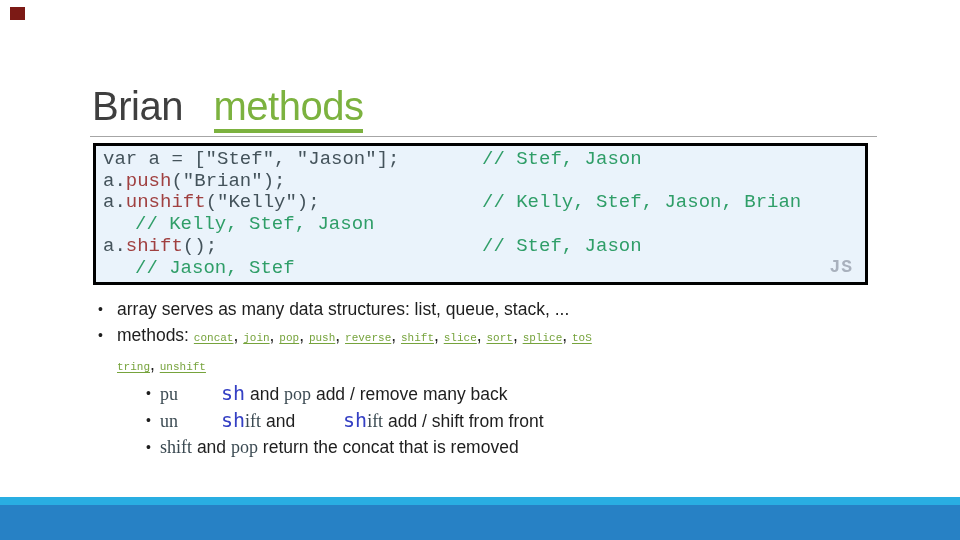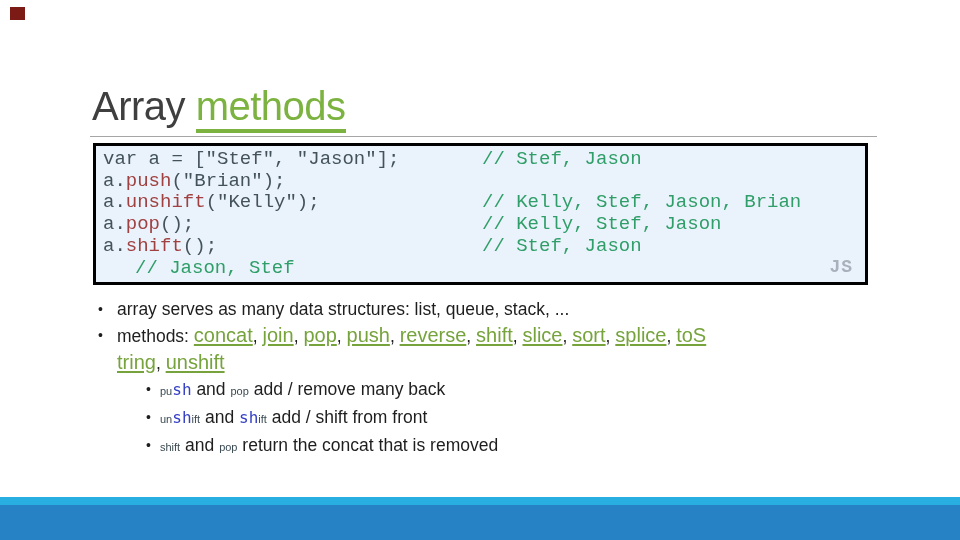--- a/index.html
+++ b/index.html
@@ -7,63 +7,63 @@
     --code-bg:#EAF3FB; --code-border:#000000; --code-default:#44535B; --code-method:#A04040;
     --code-comment:#2F9E68; --badge:#A9B1BD; --body-text:#1E1E1E; --link-green:#76A33C;
     --mono-dark:#3B4A52; --mono-blue:#3540C4; --footer-accent:#29AEE2; --footer-bar:#2781C5;
   }
   *{margin:0;padding:0;box-sizing:border-box;}
   html,body{width:960px;height:540px;}
   body{font-family:"Liberation Sans",sans-serif;background:#fff;position:relative;overflow:hidden;}
   .slide{position:absolute;inset:0;background:#ffffff;}
   .corner-marker{position:absolute;left:10px;top:7px;width:15px;height:13px;background:var(--marker);}
   .title{position:absolute;left:92px;top:84px;font-size:40px;line-height:44px;letter-spacing:-0.5px;color:var(--title-text);white-space:nowrap;}
-  .title .hl{color:var(--title-green);border-bottom:4px solid var(--title-green);padding-bottom:1px;}
+  .title .hl{color:var(--title-green);border-bottom:4px solid var(--title-green);padding-bottom:1px;margin-left:20px;}
   .title-divider{position:absolute;left:90px;top:136px;width:787px;height:1px;background:var(--divider);}
   .code-box{position:absolute;left:93px;top:143px;width:775px;height:142px;background:var(--code-bg);
     border:3px solid var(--code-border);padding:3px 0 0 7px;font-family:"Liberation Mono",monospace;
     font-size:19px;line-height:21.7px;}
   .code-line{display:flex;white-space:pre;}
   .code-left{width:347px;flex:0 0 347px;overflow:hidden;}
   .seg-default{color:var(--code-default);}
   .seg-method{color:var(--code-method);}
   .code-comment{color:var(--code-comment);margin-left:32px;}
   .js-badge{position:absolute;right:12px;bottom:3px;color:var(--badge);font-family:Liberation Mono, monospace;
     font-size:18px;font-weight:bold;letter-spacing:1px;}
   .bullets{position:absolute;left:98px;top:296px;width:792px;color:var(--body-text);
     font-size:17.5px;line-height:26px;}
   .bullet-row{display:flex;align-items:flex-start;}
   .bullet-row.level2{margin-left:48px;}
   .bullet-dot{flex:0 0 19px;font-size:14px;}
   .bullet-row.level2 .bullet-dot{flex:0 0 14px;}
   .bullet-text{flex:1;}
   .seg-plain{color:var(--body-text);}
-  .seg-link{font-family:Liberation Sans, sans-serif;font-size:20px;color:var(--link-green);
+  .seg-link{font-family:Liberation Mono, monospace;font-size:11px;color:var(--link-green);
     text-decoration:underline;text-underline-offset:2px;cursor:pointer;}
-  .seg-mono{font-family:Liberation Sans, sans-serif;font-size:11px;color:var(--mono-dark);}
-  .seg-mono-blue{font-family:"DejaVu Sans Mono",monospace;font-size:16px;color:var(--mono-blue);}
+  .seg-mono{font-family:Liberation Serif, serif;font-size:18px;color:var(--mono-dark);}
+  .seg-mono-blue{font-family:"DejaVu Sans Mono",monospace;font-size:20px;color:var(--mono-blue);margin-left:43px;}
   .footer-accent{position:absolute;left:0;top:497px;width:960px;height:8px;background:var(--footer-accent);}
   .footer-bar{position:absolute;left:0;top:505px;width:960px;height:35px;background:var(--footer-bar);}
 </style>
 </head>
 <body>
 
 <div class="slide">
   <div class="corner-marker"></div>
 
-  <div class="title"><span>Array </span><span class="hl">methods</span></div>
+  <div class="title"><span>Brian </span><span class="hl">methods</span></div>
 
   <div class="title-divider"></div>
 
   <div class="code-box">
     <div>
         <div class="code-line"><span class="code-left"><span class="seg-default">var a = ["Stef", "Jason"];</span></span><span class="code-comment">// Stef, Jason</span></div>
         <div class="code-line"><span class="code-left"><span class="seg-default">a.</span><span class="seg-method">push</span><span class="seg-default">("Brian");</span></span></div>
         <div class="code-line"><span class="code-left"><span class="seg-default">a.</span><span class="seg-method">unshift</span><span class="seg-default">("Kelly");</span></span><span class="code-comment">// Kelly, Stef, Jason, Brian</span></div>
-        <div class="code-line"><span class="code-left"><span class="seg-default">a.</span><span class="seg-method">pop</span><span class="seg-default">();</span></span><span class="code-comment">// Kelly, Stef, Jason</span></div>
+        <div class="code-line"><span class="code-comment">// Kelly, Stef, Jason</span></div>
         <div class="code-line"><span class="code-left"><span class="seg-default">a.</span><span class="seg-method">shift</span><span class="seg-default">();</span></span><span class="code-comment">// Stef, Jason</span></div>
         <div class="code-line"><span class="code-comment">// Jason, Stef</span></div>
       </div>
     <div class="js-badge">JS</div>
   </div>
 
   <div class="bullets">
       <div class="bullet-row level1">
         <span class="bullet-dot">•</span>
         <span class="bullet-text"><span class="seg-plain">array serves as many data structures: list, queue, stack, ...</span></span>

